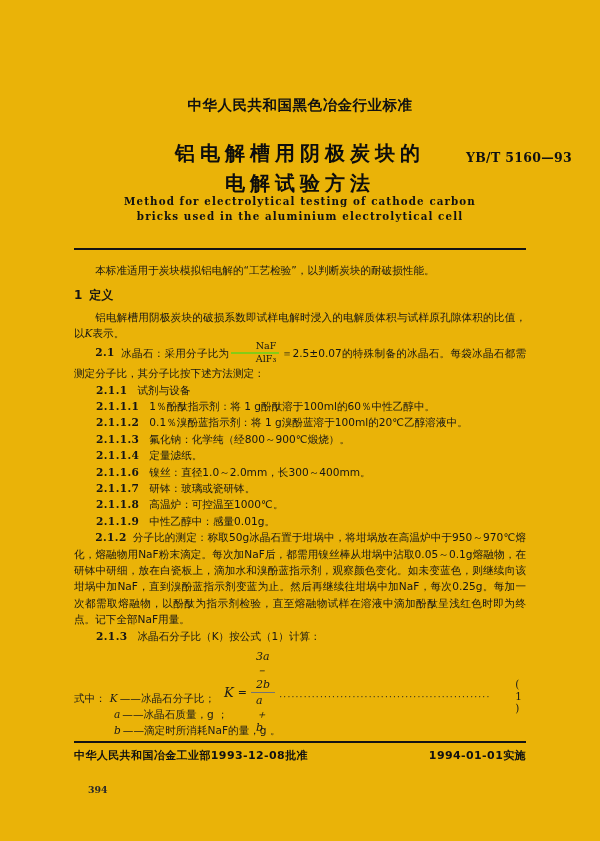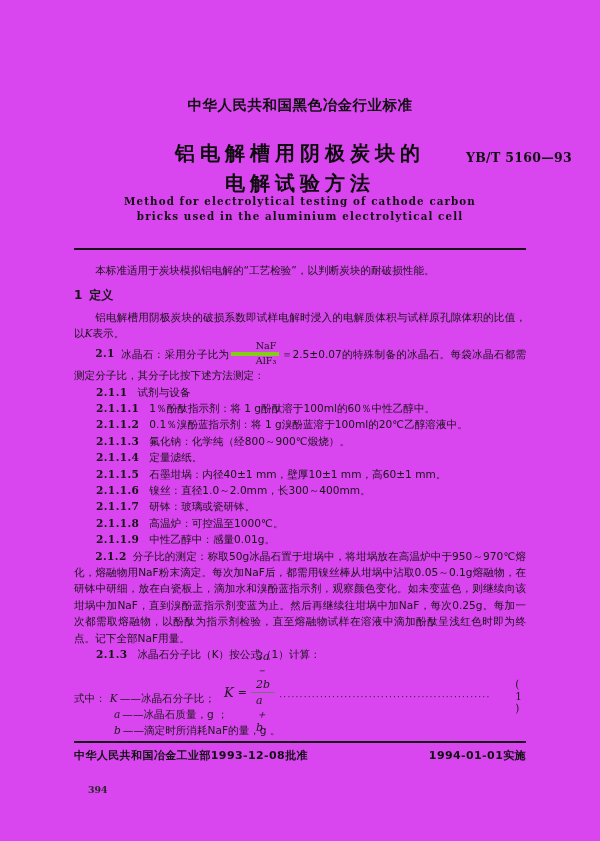--- a/index.html
+++ b/index.html
@@ -14,21 +14,21 @@
     font-family: "DejaVu Sans", "Liberation Sans", sans-serif;
     color: #1a1a1a;
     overflow: hidden;
   }
 
   .page {
     position: absolute;
     left: 0; top: 0;
     width: 600px;
     height: 841px;
-    background: #d946ef;
+    background: #eab308;
   }
 
   
   .masthead {
     position: absolute;
     left: 0;
     top: 96px;
     width: 600px;
     text-align: center;
   }
@@ -149,21 +149,21 @@
     vertical-align: middle;
     text-align: center;
     font-family: "DejaVu Serif", "Liberation Serif", serif;
     font-size: 9.6px;
     line-height: 1.12;
     margin: 0 2px;
     position: relative;
     top: -0.5px;
   }
   .frac .num-t { display: block; padding: 0 3px; }
-  .frac .den-b { display: block; border-top: 4px solid #84cc16; padding: 0 3px; }
+  .frac .den-b { display: block; border-top: 2px solid #84cc16; padding: 0 3px; }
 
   .mathvar {
     font-family: "DejaVu Serif", "Liberation Serif", serif;
     font-style: italic;
   }
 
   
   .formula-row {
     position: absolute;
     left: 74px;
@@ -288,21 +288,20 @@
 
 
     <p class="sub"><span class="lbl">2.1</span><span>冰晶石：采用分子比为</span><span class="frac"><span class="num-t">NaF</span><span class="den-b">AlF₃</span></span><span>＝2.5±0.07的特殊制备的冰晶石。每袋冰晶石都需测定分子比，其分子比按下述方法测定：</span></p>
 
     <p class="list-line"><span class="lbl">2.1.1</span><span>试剂与设备</span></p>
 
     <p class="list-line"><span class="lbl">2.1.1.1</span><span>1％酚酞指示剂：将 1 g酚酞溶于100ml的60％中性乙醇中。</span></p>
     <p class="list-line"><span class="lbl">2.1.1.2</span><span>0.1％溴酚蓝指示剂：将 1 g溴酚蓝溶于100ml的20℃乙醇溶液中。</span></p>
     <p class="list-line"><span class="lbl">2.1.1.3</span><span>氟化钠：化学纯（经800～900℃煅烧）。</span></p>
     <p class="list-line"><span class="lbl">2.1.1.4</span><span>定量滤纸。</span></p>
-    <p class="list-line"><span class="lbl">2.1.1.5</span><span>石墨坩埚：内径40±1 mm，壁厚10±1 mm，高60±1 mm。</span></p>
     <p class="list-line"><span class="lbl">2.1.1.6</span><span>镍丝：直径1.0～2.0mm，长300～400mm。</span></p>
     <p class="list-line"><span class="lbl">2.1.1.7</span><span>研钵：玻璃或瓷研钵。</span></p>
     <p class="list-line"><span class="lbl">2.1.1.8</span><span>高温炉：可控温至1000℃。</span></p>
     <p class="list-line"><span class="lbl">2.1.1.9</span><span>中性乙醇中：感量0.01g。</span></p>
 
     <p class="sub"><span class="lbl">2.1.2</span><span>分子比的测定：称取50g冰晶石置于坩埚中，将坩埚放在高温炉中于950～970℃熔化，熔融物用NaF粉末滴定。每次加NaF后，都需用镍丝棒从坩埚中沾取0.05～0.1g熔融物，在研钵中研细，放在白瓷板上，滴加水和溴酚蓝指示剂，观察颜色变化。如未变蓝色，则继续向该坩埚中加NaF，直到溴酚蓝指示剂变蓝为止。然后再继续往坩埚中加NaF，每次0.25g。每加一次都需取熔融物，以酚酞为指示剂检验，直至熔融物试样在溶液中滴加酚酞呈浅红色时即为终点。记下全部NaF用量。</span></p>
 
     <p class="list-line"><span class="lbl">2.1.3</span><span>冰晶石分子比（K）按公式（1）计算：</span></p>
 
   </div>

